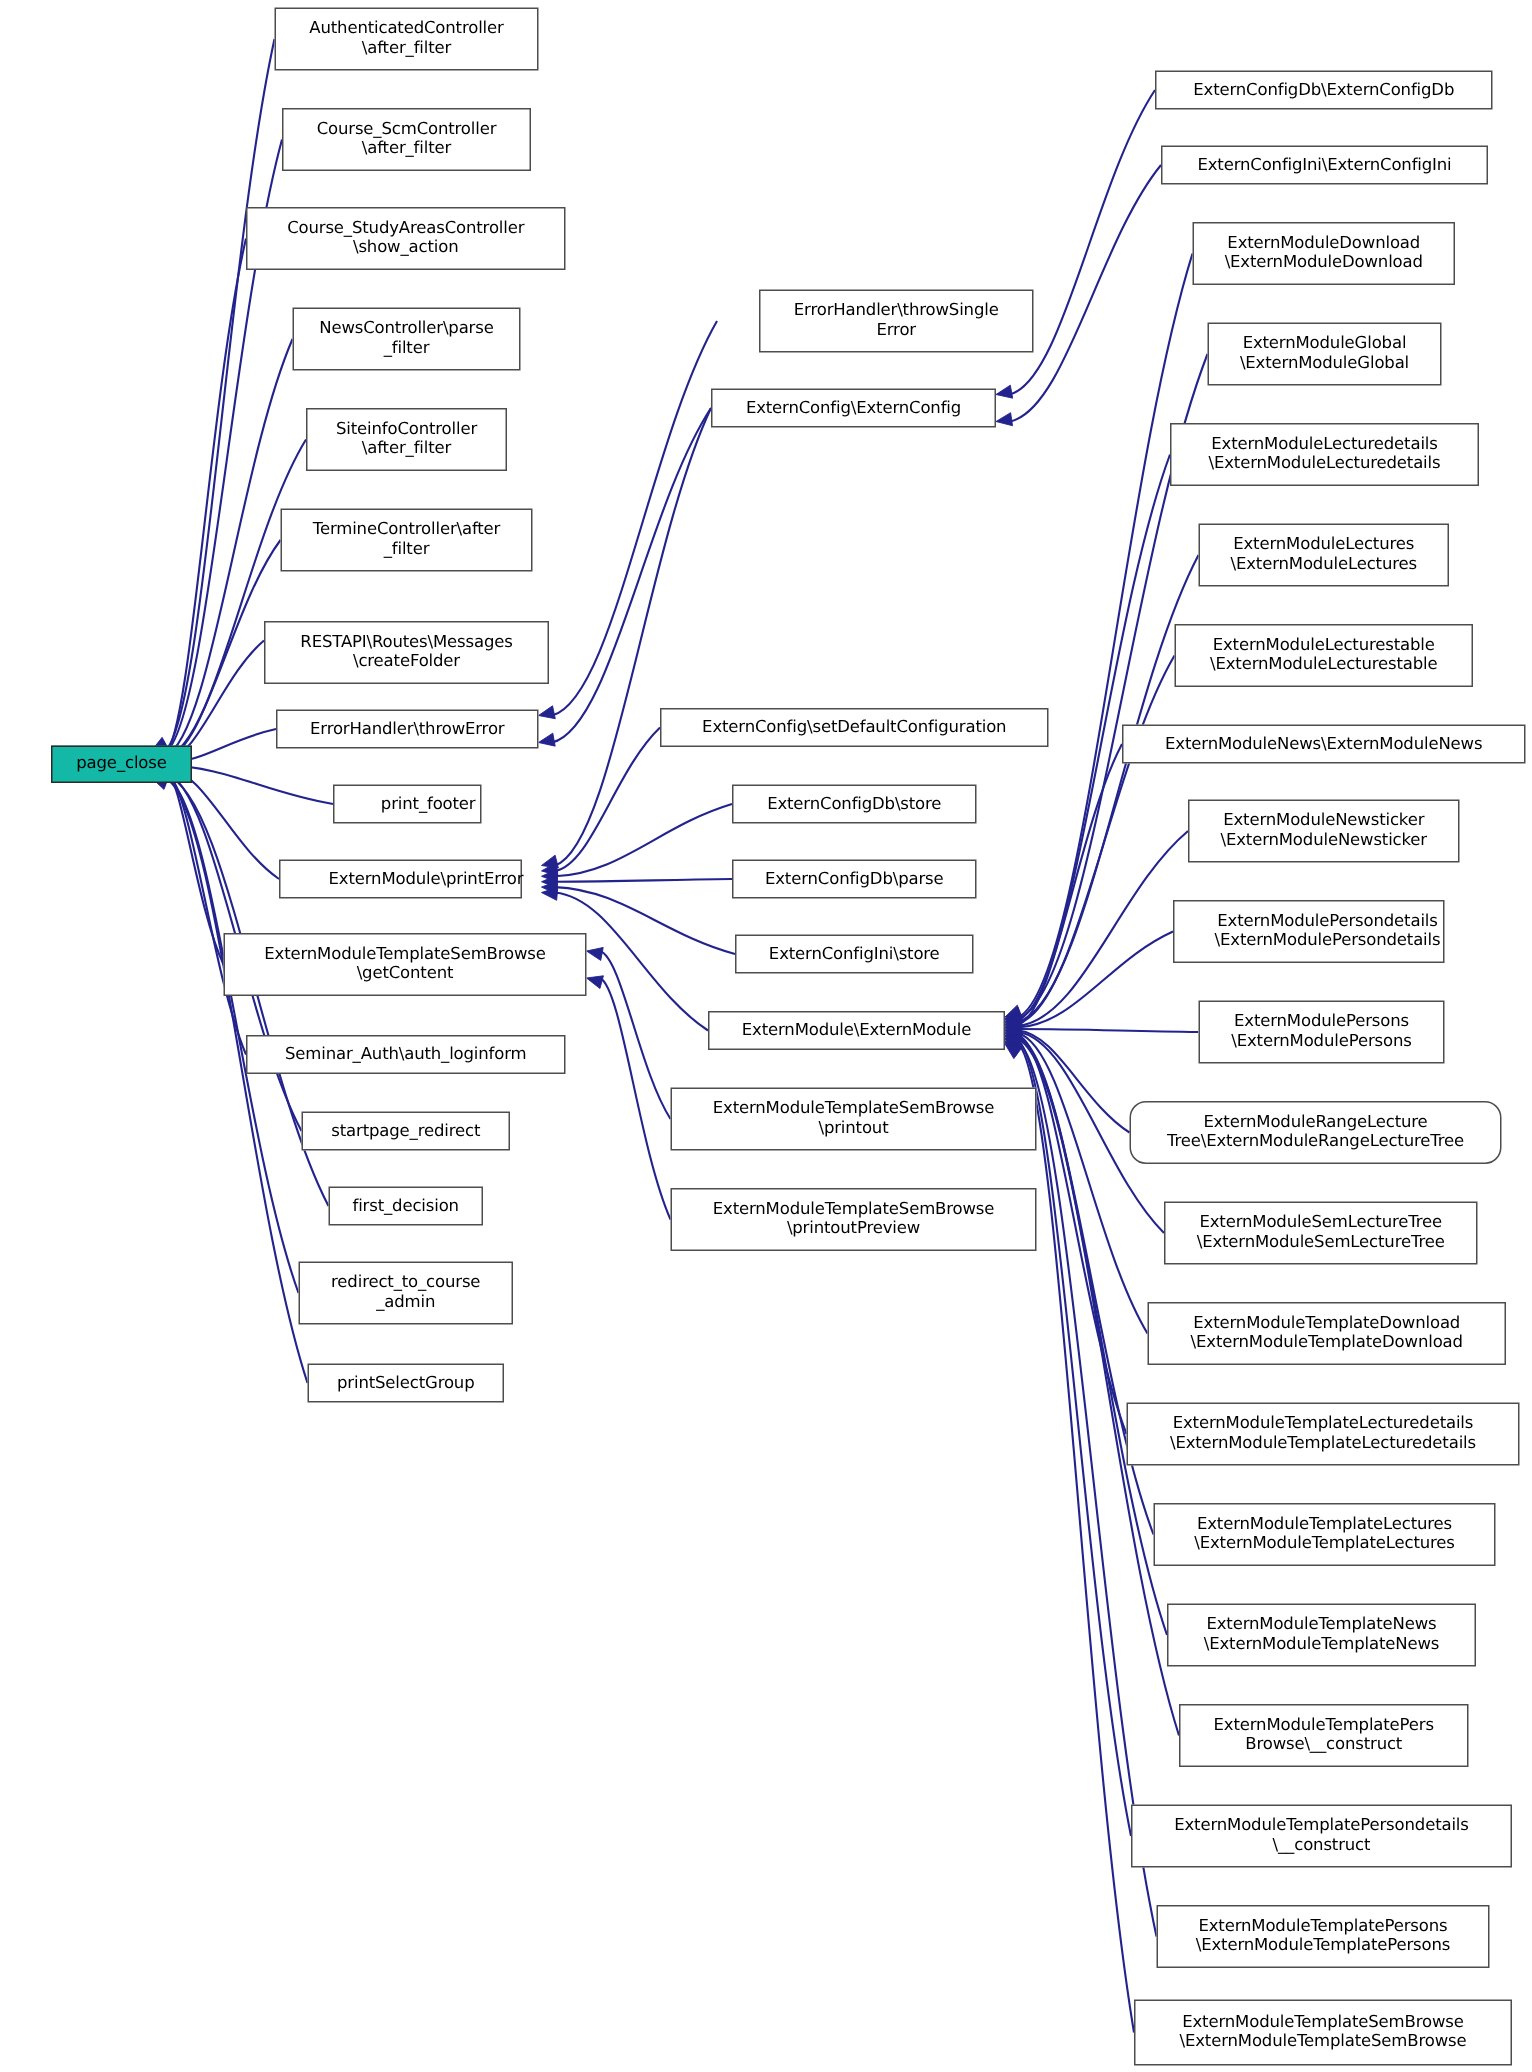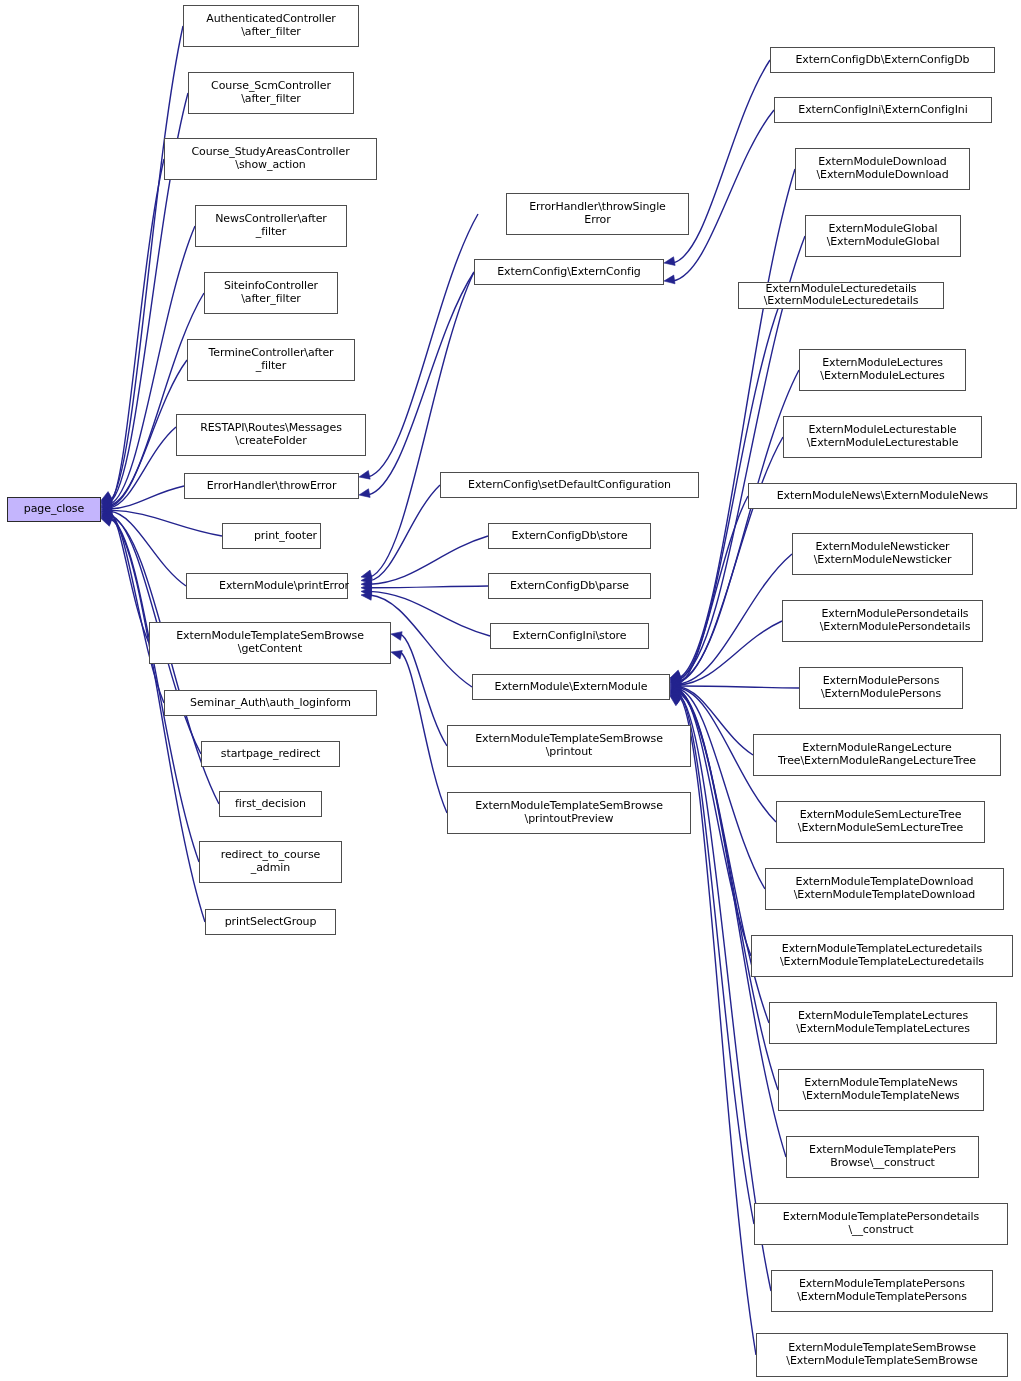--- a/index.html
+++ b/index.html
@@ -45,22 +45,23 @@
     align-items: center;
     justify-content: center;
     text-align: center;
     font-size: 11px;
     line-height: 1.16;
     letter-spacing: -0.1px;
     white-space: pre-line;
     padding: 0 3px;
   }
   .node.root {
-    background: #c4b5fd;
+    background: #14b8a6;
     border-color: #2b2b2b;
+    margin-left: 27px;
   }
   .node-label {
     display: block;
     white-space: pre-line;
   }
 </style>
 </head>
 <body>
 
 <div id="graph-root">
@@ -161,21 +162,21 @@
       <polygon class="edge-arrow" points="670,696 675.8877604560096,705.7439353863133 681.0753659250217,698.6355776647383"></polygon>
     </svg>
   <div id="node-layer">
       <div class="node root" style="left: 7px; top: 497px; width: 94px; height: 25px;"><span class="node-label">page_close</span></div>
       <div class="node" style="left: 183px; top: 5px; width: 176px; height: 42px;"><span class="node-label">AuthenticatedController
 \after_filter</span></div>
       <div class="node" style="left: 188px; top: 72px; width: 166px; height: 42px;"><span class="node-label">Course_ScmController
 \after_filter</span></div>
       <div class="node" style="left: 164px; top: 138px; width: 213px; height: 42px;"><span class="node-label">Course_StudyAreasController
 \show_action</span></div>
-      <div class="node" style="left: 195px; top: 205px; width: 152px; height: 42px;"><span class="node-label">NewsController\after
+      <div class="node" style="left: 195px; top: 205px; width: 152px; height: 42px;"><span class="node-label">NewsController\parse
 _filter</span></div>
       <div class="node" style="left: 204px; top: 272px; width: 134px; height: 42px;"><span class="node-label">SiteinfoController
 \after_filter</span></div>
       <div class="node" style="left: 187px; top: 339px; width: 168px; height: 42px;"><span class="node-label">TermineController\after
 _filter</span></div>
       <div class="node" style="left: 176px; top: 414px; width: 190px; height: 42px;"><span class="node-label">RESTAPI\Routes\Messages
 \createFolder</span></div>
       <div class="node" style="left: 184px; top: 473px; width: 175px; height: 26px;"><span class="node-label">ErrorHandler\throwError</span></div>
       <div class="node" style="left: 222px; top: 523px; width: 99px; height: 26px; justify-content: flex-end;"><span class="node-label">print_footer</span></div>
       <div class="node" style="left: 186px; top: 573px; width: 162px; height: 26px; padding-left: 37px;"><span class="node-label">ExternModule\printError</span></div>
@@ -198,34 +199,34 @@
       <div class="node" style="left: 447px; top: 725px; width: 244px; height: 42px;"><span class="node-label">ExternModuleTemplateSemBrowse
 \printout</span></div>
       <div class="node" style="left: 447px; top: 792px; width: 244px; height: 42px;"><span class="node-label">ExternModuleTemplateSemBrowse
 \printoutPreview</span></div>
       <div class="node" style="left: 770px; top: 47px; width: 225px; height: 26px; align-items: center;"><span class="node-label">ExternConfigDb\ExternConfigDb</span></div>
       <div class="node" style="left: 774px; top: 97px; width: 218px; height: 26px;"><span class="node-label">ExternConfigIni\ExternConfigIni</span></div>
       <div class="node" style="left: 795px; top: 148px; width: 175px; height: 42px;"><span class="node-label">ExternModuleDownload
 \ExternModuleDownload</span></div>
       <div class="node" style="left: 805px; top: 215px; width: 156px; height: 42px;"><span class="node-label">ExternModuleGlobal
 \ExternModuleGlobal</span></div>
-      <div class="node" style="left: 738px; top: 282px; width: 206px; height: 27px; align-items: flex-end;"><span class="node-label">ExternModuleLecturedetails
+      <div class="node" style="left: 780px; top: 282px; width: 206px; height: 42px;"><span class="node-label">ExternModuleLecturedetails
 \ExternModuleLecturedetails</span></div>
       <div class="node" style="left: 799px; top: 349px; width: 167px; height: 42px;"><span class="node-label">ExternModuleLectures
 \ExternModuleLectures</span></div>
       <div class="node" style="left: 783px; top: 416px; width: 199px; height: 42px;"><span class="node-label">ExternModuleLecturestable
 \ExternModuleLecturestable</span></div>
       <div class="node" style="left: 748px; top: 483px; width: 269px; height: 26px;"><span class="node-label">ExternModuleNews\ExternModuleNews</span></div>
       <div class="node" style="left: 792px; top: 533px; width: 181px; height: 42px;"><span class="node-label">ExternModuleNewsticker
 \ExternModuleNewsticker</span></div>
-      <div class="node" style="left: 782px; top: 600px; width: 201px; height: 42px; padding-left: 28px;"><span class="node-label">ExternModulePersondetails
+      <div class="node" style="left: 782px; top: 600px; width: 181px; height: 42px; padding-left: 28px;"><span class="node-label">ExternModulePersondetails
 \ExternModulePersondetails</span></div>
       <div class="node" style="left: 799px; top: 667px; width: 164px; height: 42px;"><span class="node-label">ExternModulePersons
 \ExternModulePersons</span></div>
-      <div class="node" style="left: 753px; top: 734px; width: 248px; height: 42px;"><span class="node-label">ExternModuleRangeLecture
+      <div class="node" style="left: 753px; top: 734px; width: 248px; height: 42px; border-radius: 11px;"><span class="node-label">ExternModuleRangeLecture
 Tree\ExternModuleRangeLectureTree</span></div>
       <div class="node" style="left: 776px; top: 801px; width: 209px; height: 42px;"><span class="node-label">ExternModuleSemLectureTree
 \ExternModuleSemLectureTree</span></div>
       <div class="node" style="left: 765px; top: 868px; width: 239px; height: 42px;"><span class="node-label">ExternModuleTemplateDownload
 \ExternModuleTemplateDownload</span></div>
       <div class="node" style="left: 751px; top: 935px; width: 262px; height: 42px;"><span class="node-label">ExternModuleTemplateLecturedetails
 \ExternModuleTemplateLecturedetails</span></div>
       <div class="node" style="left: 769px; top: 1002px; width: 228px; height: 42px;"><span class="node-label">ExternModuleTemplateLectures
 \ExternModuleTemplateLectures</span></div>
       <div class="node" style="left: 778px; top: 1069px; width: 206px; height: 42px;"><span class="node-label">ExternModuleTemplateNews

